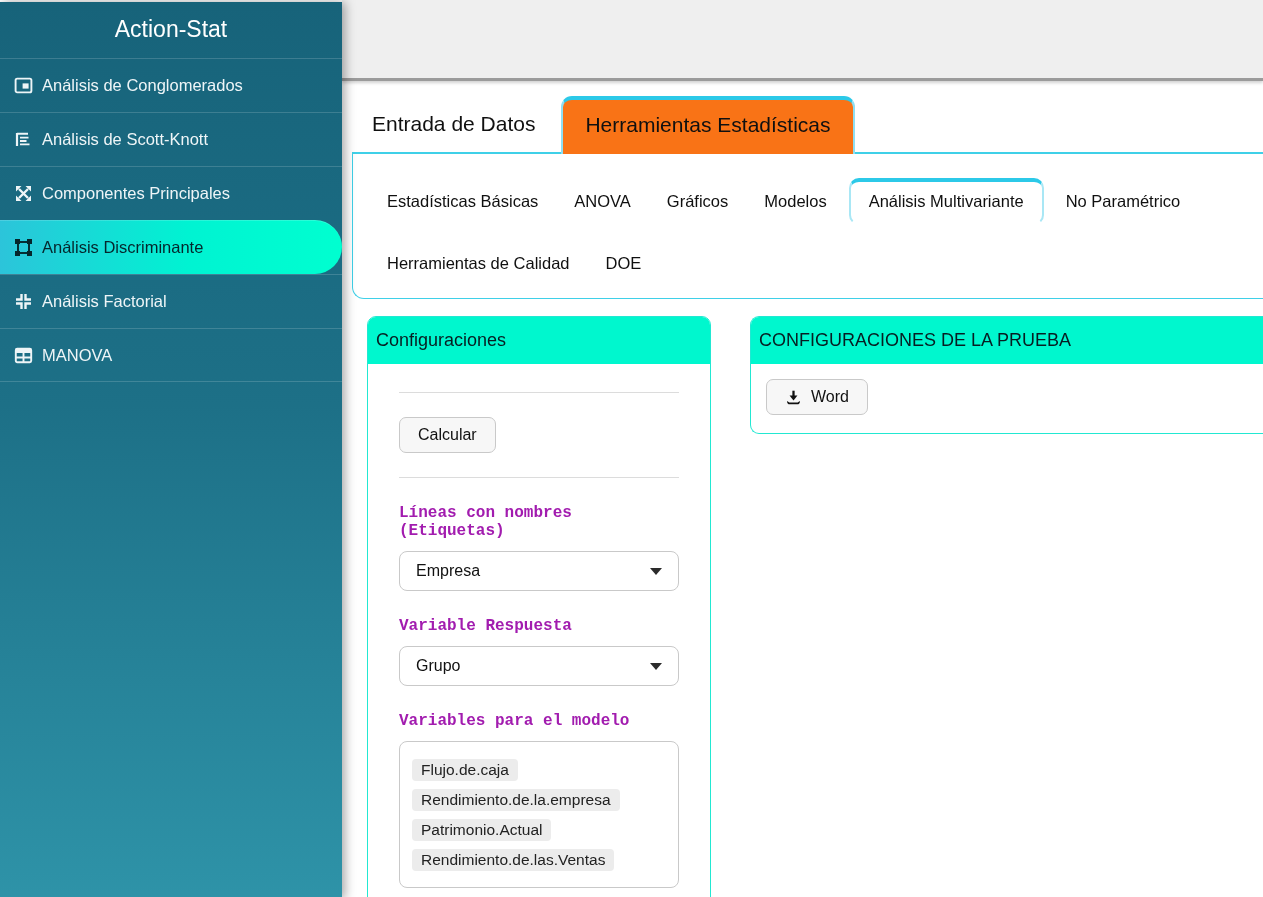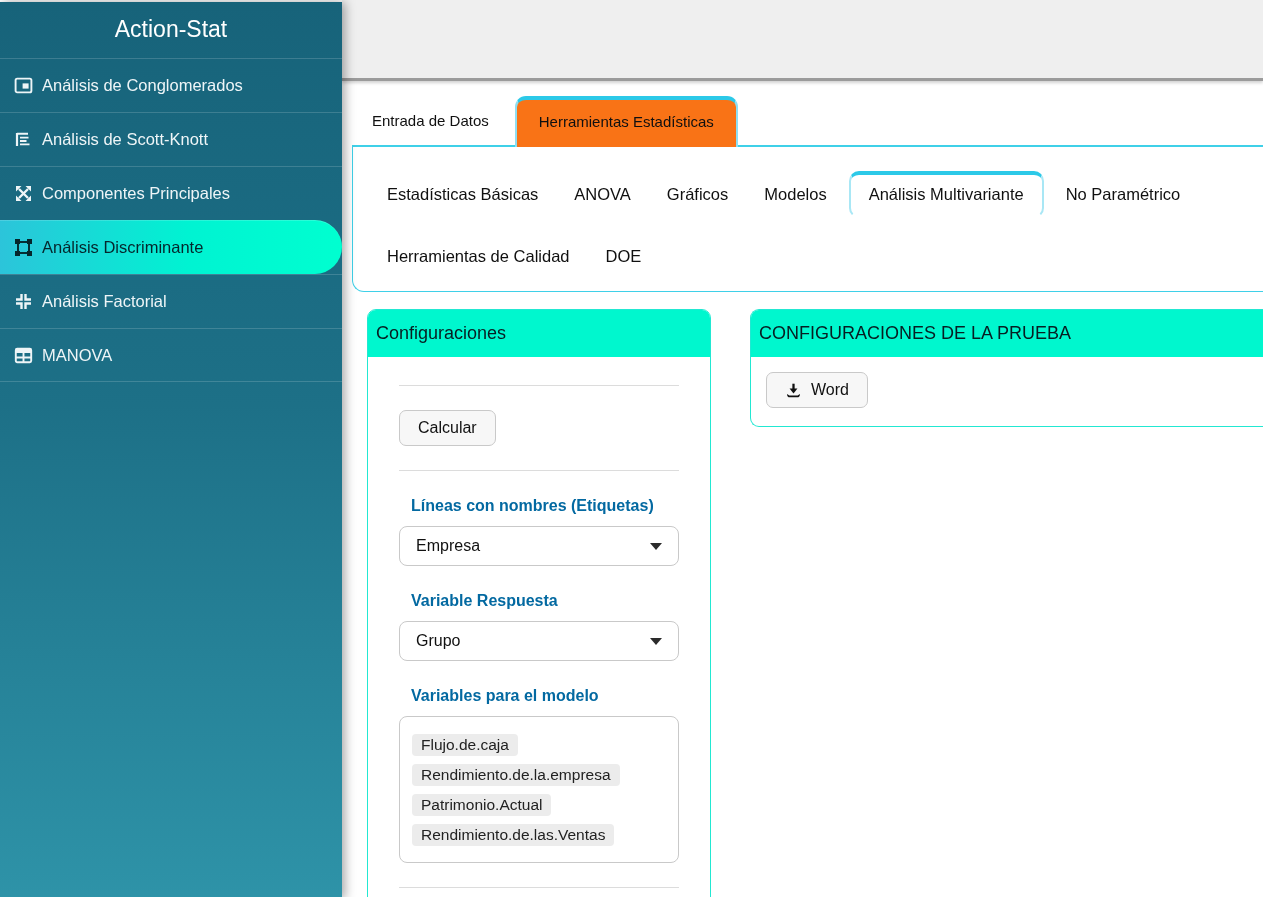--- a/index.html
+++ b/index.html
@@ -36,21 +36,21 @@
     border-bottom:3px solid #9b9b9b;
     box-shadow:0 2px 3px rgba(0,0,0,.18);
   }
 
   
   .tabs-row{
     display:flex; align-items:flex-end; margin:14px 0 0 10px;
     border-bottom:2px solid #3fd0e8;
   }
   .tab{
-    padding:17px 14px 16px; margin:0 6px; font-size:15px; color:#101010;
+    padding:17px 14px 16px; margin:0 6px; font-size:21px; color:#101010;
     cursor:pointer; white-space:nowrap;
   }
   .tab.active{
     border:2px solid #8fdff2; border-top:4px solid #2cc9e8; border-bottom:none;
     border-radius:11px 11px 0 0; background:#f97316; margin-bottom:-2px;
     padding:13px 22px 17px;
   }
 
   
   .subtabs{
@@ -78,21 +78,21 @@
   .config-panel{ width:344px; height:640px; border-radius:9px 9px 0 0; flex:none; }
   .config-panel .panel-header{ border-radius:8px 8px 0 0; }
   .config-body{ padding:4px 31px 10px; }
   .config-body hr{ border:none; border-top:1px solid #dcdcdc; margin:24px 0; }
   .btn{
     display:inline-flex; align-items:center; gap:9px;
     background:#f7f7f7; border:1px solid #c9c9c9; border-radius:7px;
     padding:8px 18px; font-size:16px; color:#111; cursor:pointer;
     font-family:"Liberation Sans", sans-serif;
   }
-  .field-label{ font-weight:bold; font-size:16px; color:#0369a1; margin:26px 12px 11px; }
+  .field-label{ font-weight:bold; font-size:16px; color:#a21caf; margin:26px 0 11px;font-family:Liberation Mono, monospace; }
   .selectbox{
     height:40px; border:1px solid #c9c9c9; border-radius:8px; background:#fff;
     display:flex; align-items:center; justify-content:space-between;
     padding:0 16px; font-size:16px; color:#111; cursor:pointer;
   }
   .caret{
     width:0; height:0; border-left:6px solid transparent;
     border-right:6px solid transparent; border-top:7px solid #2b2b2b;
   }
   .vars-box{

